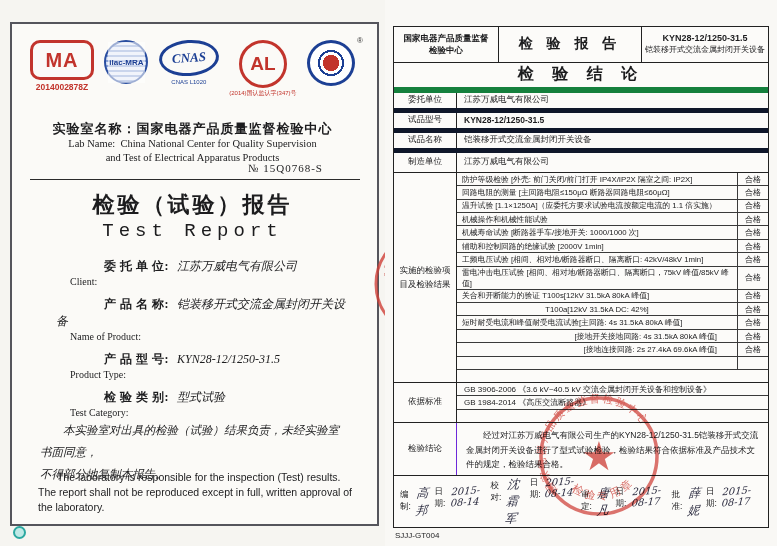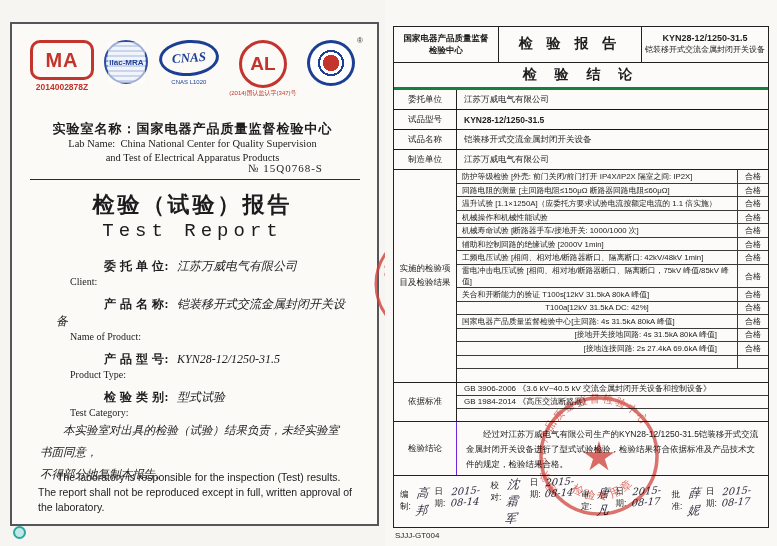--- a/index.html
+++ b/index.html
@@ -58,22 +58,22 @@
   .fs{font-family:"Liberation Sans","DejaVu Sans",sans-serif;}
   .topline{position:absolute;left:10px;top:11px;width:374px;display:flex;justify-content:space-between;font-size:8.5px;}
   .topline .bold{font-weight:bold;}
   .rtable{position:absolute;left:8px;top:26px;width:376px;height:502px;border:1.5px solid #222;box-sizing:border-box;display:flex;flex-direction:column;background:#fcfbf9;}
   .rt-header{display:flex;height:37px;border-bottom:1px solid #222;}
   .rt-header>div{display:flex;align-items:center;justify-content:center;text-align:center;box-sizing:border-box;}
   .h-org{width:105px;border-right:1px solid #222;font-size:8.5px;font-weight:bold;line-height:1.5;padding:0 6px;}
   .h-title{flex:1;border-right:1px solid #222;font-size:14px;font-weight:bold;letter-spacing:5px;}
   .h-model{width:126px;flex-direction:column;font-size:8px;line-height:1.3;padding:0 3px;}
   .h-model .m1{font-weight:bold;font-size:9px;}
-  .rt-section{height:26px;display:flex;align-items:center;justify-content:center;font-size:14px;font-weight:bold;letter-spacing:7px;border-bottom:3px solid #15803d;}
-  .t-row{display:flex;height:20px;border-bottom:1px solid #0f172a;box-sizing:border-box;}
+  .rt-section{height:26px;display:flex;align-items:center;justify-content:center;font-size:16px;font-weight:bold;letter-spacing:7px;border-bottom:6px solid #15803d;}
+  .t-row{display:flex;height:20px;border-bottom:5px solid #0f172a;box-sizing:border-box;}
   .t-row:last-child{border-bottom:1px solid #222;}
   .t-label{width:63px;border-right:1px solid #222;display:flex;align-items:center;justify-content:center;font-size:8.5px;box-sizing:border-box;}
   .t-value{flex:1;display:flex;align-items:center;padding-left:7px;font-size:8.5px;}
   .t-value.model{font-family:"Liberation Sans",sans-serif;font-weight:bold;}
   .tests{display:flex;height:225px;border-bottom:1px solid #222;box-sizing:border-box;}
   .tests-label{width:63px;border-right:1px solid #222;display:flex;align-items:center;justify-content:center;text-align:center;font-size:8.5px;line-height:1.6;box-sizing:border-box;}
   .tests-rows{flex:1;display:flex;flex-direction:column;}
   .test-row{display:flex;flex:1;border-bottom:1px solid #3a3a3a;box-sizing:border-box;}
   .test-row:last-child{border-bottom:none;}
   .test-desc{flex:1;display:flex;align-items:center;padding:0 5px;font-size:7.8px;box-sizing:border-box;}
@@ -251,21 +251,21 @@
           </div>
           <div class="test-row">
             <div class="test-desc left">关合和开断能力的验证 T100s[12kV  31.5kA  80kA 峰值]</div>
             <div class="test-result">合格</div>
           </div>
           <div class="test-row">
             <div class="test-desc center">T100a[12kV  31.5kA  DC: 42%]</div>
             <div class="test-result">合格</div>
           </div>
           <div class="test-row">
-            <div class="test-desc left">国家电器产品质量监督检验中心[主回路: 4s  31.5kA  80kA 峰值]</div>
+            <div class="test-desc left">短时耐受电流和峰值耐受电流试验[主回路: 4s  31.5kA  80kA 峰值]</div>
             <div class="test-result">合格</div>
           </div>
           <div class="test-row">
             <div class="test-desc right">[接地开关接地回路: 4s  31.5kA  80kA 峰值]</div>
             <div class="test-result">合格</div>
           </div>
           <div class="test-row">
             <div class="test-desc right">[接地连接回路: 2s  27.4kA  69.6kA 峰值]</div>
             <div class="test-result">合格</div>
           </div>

